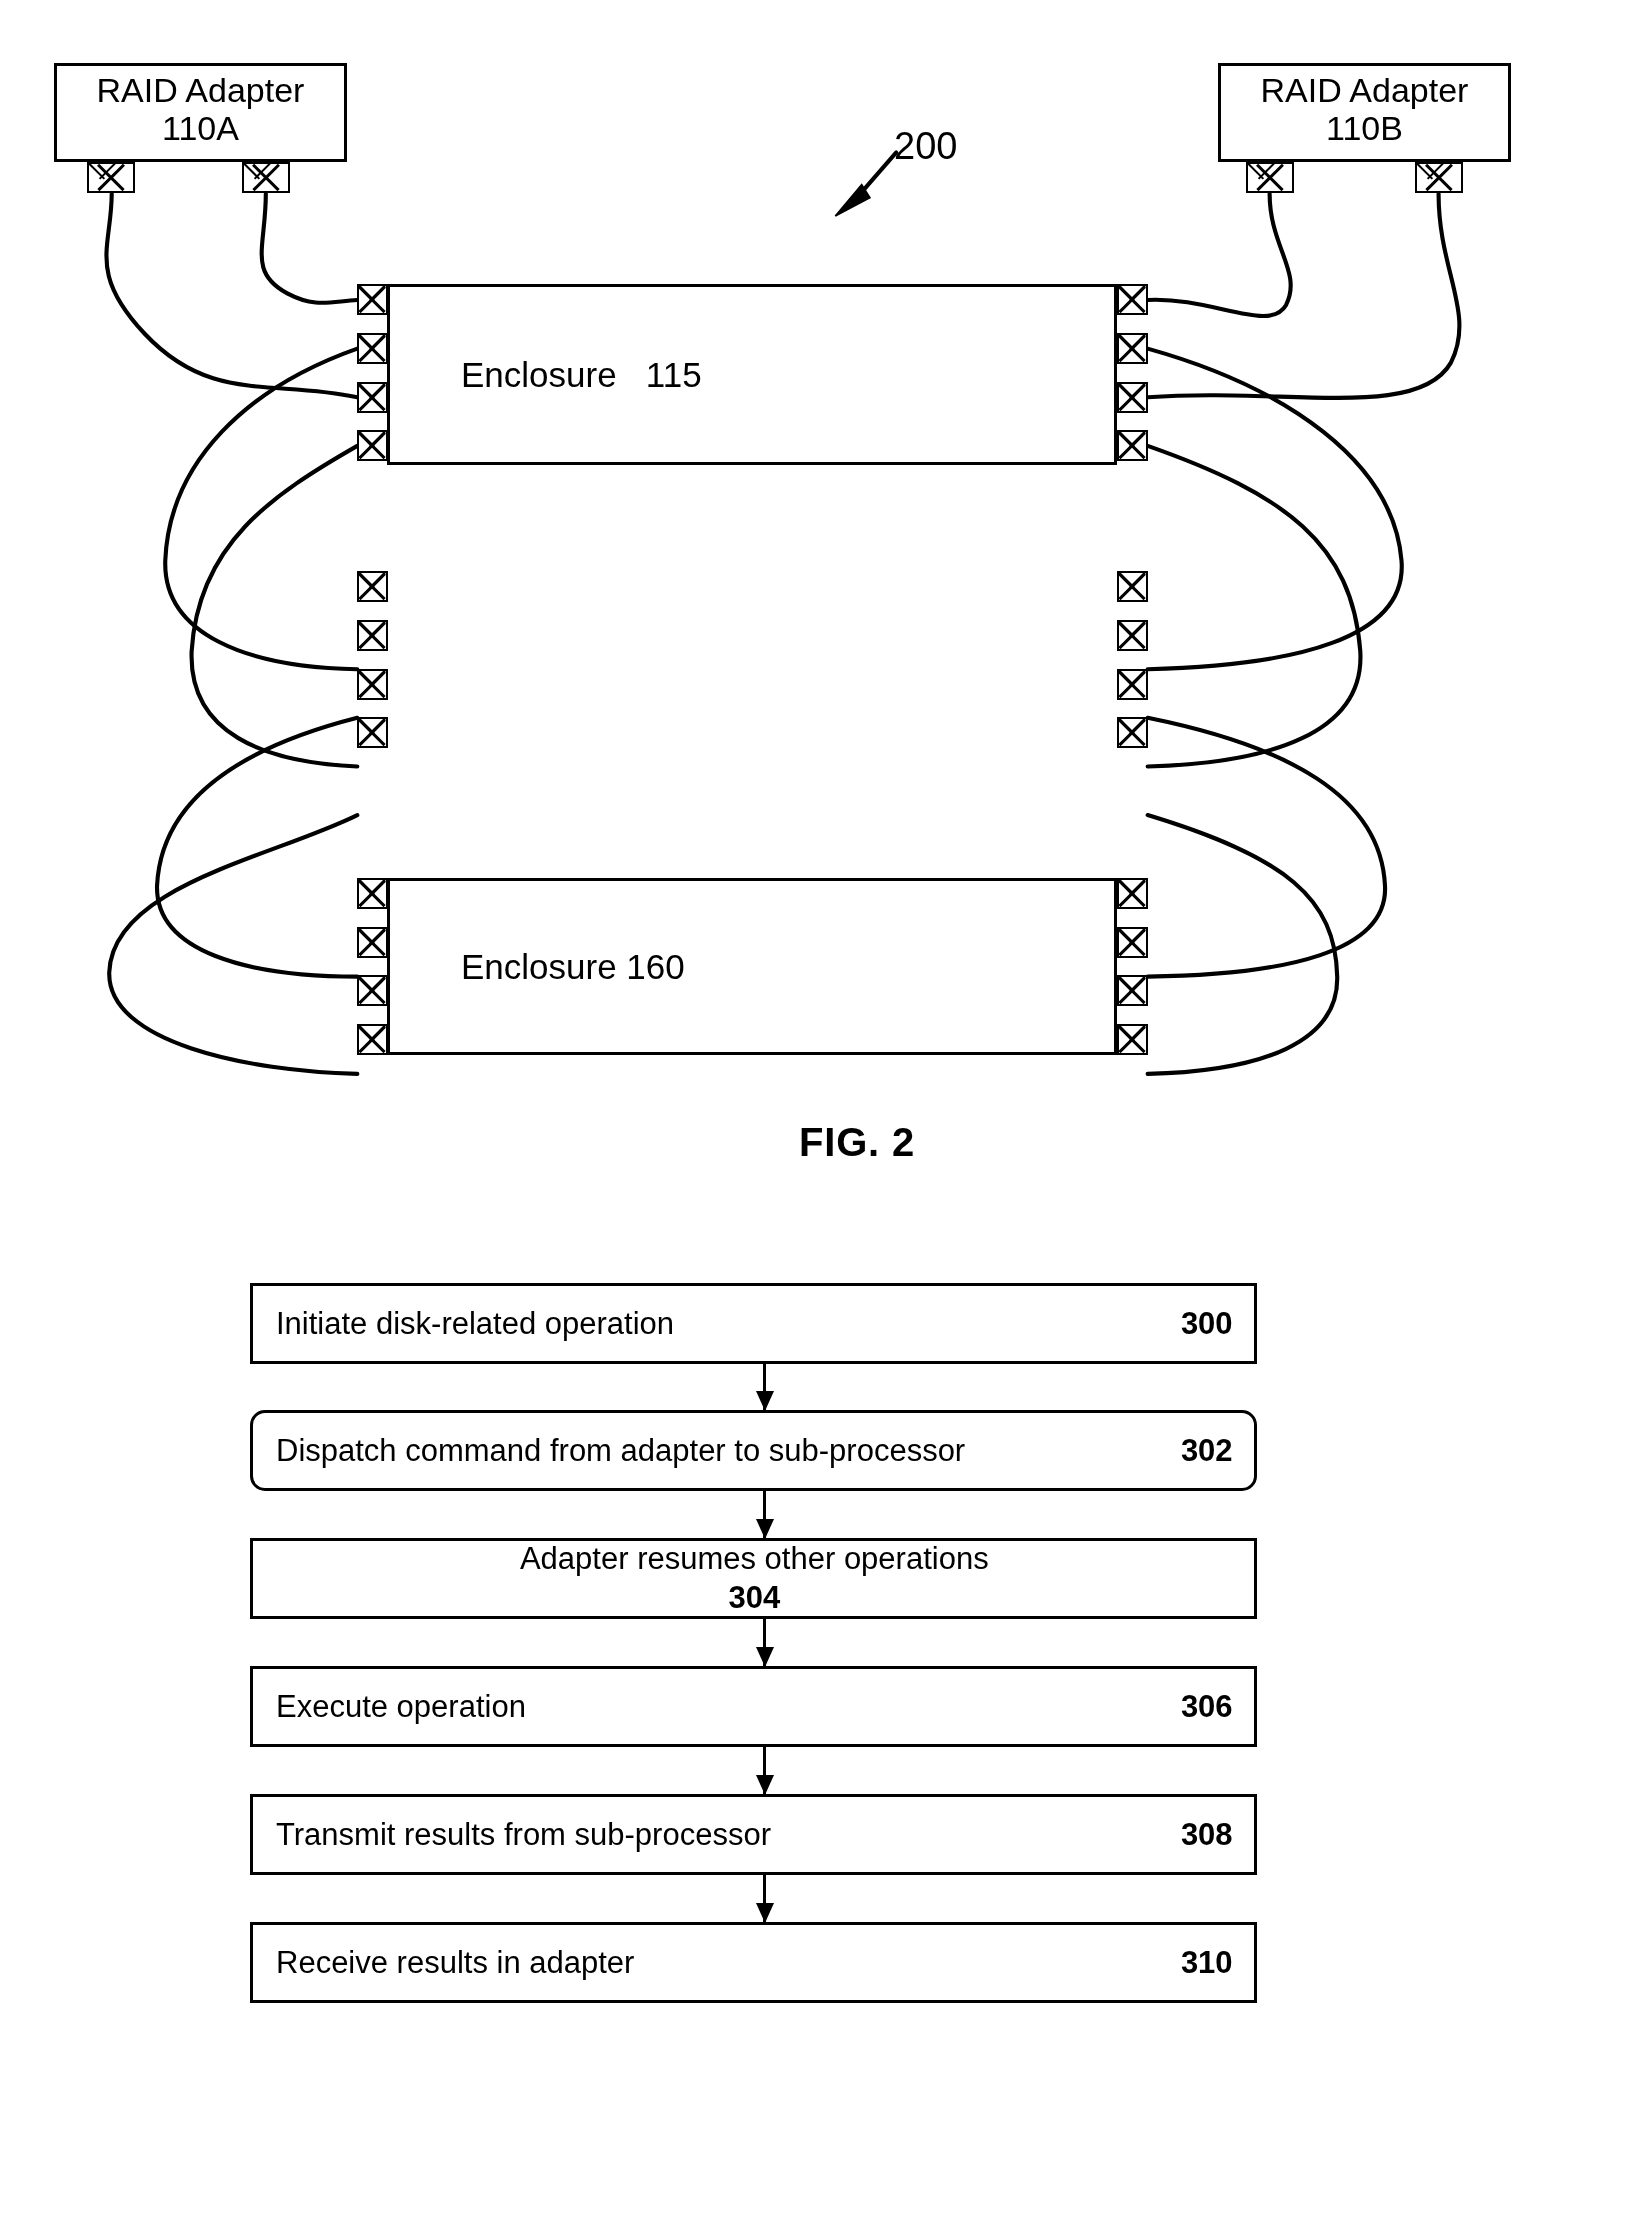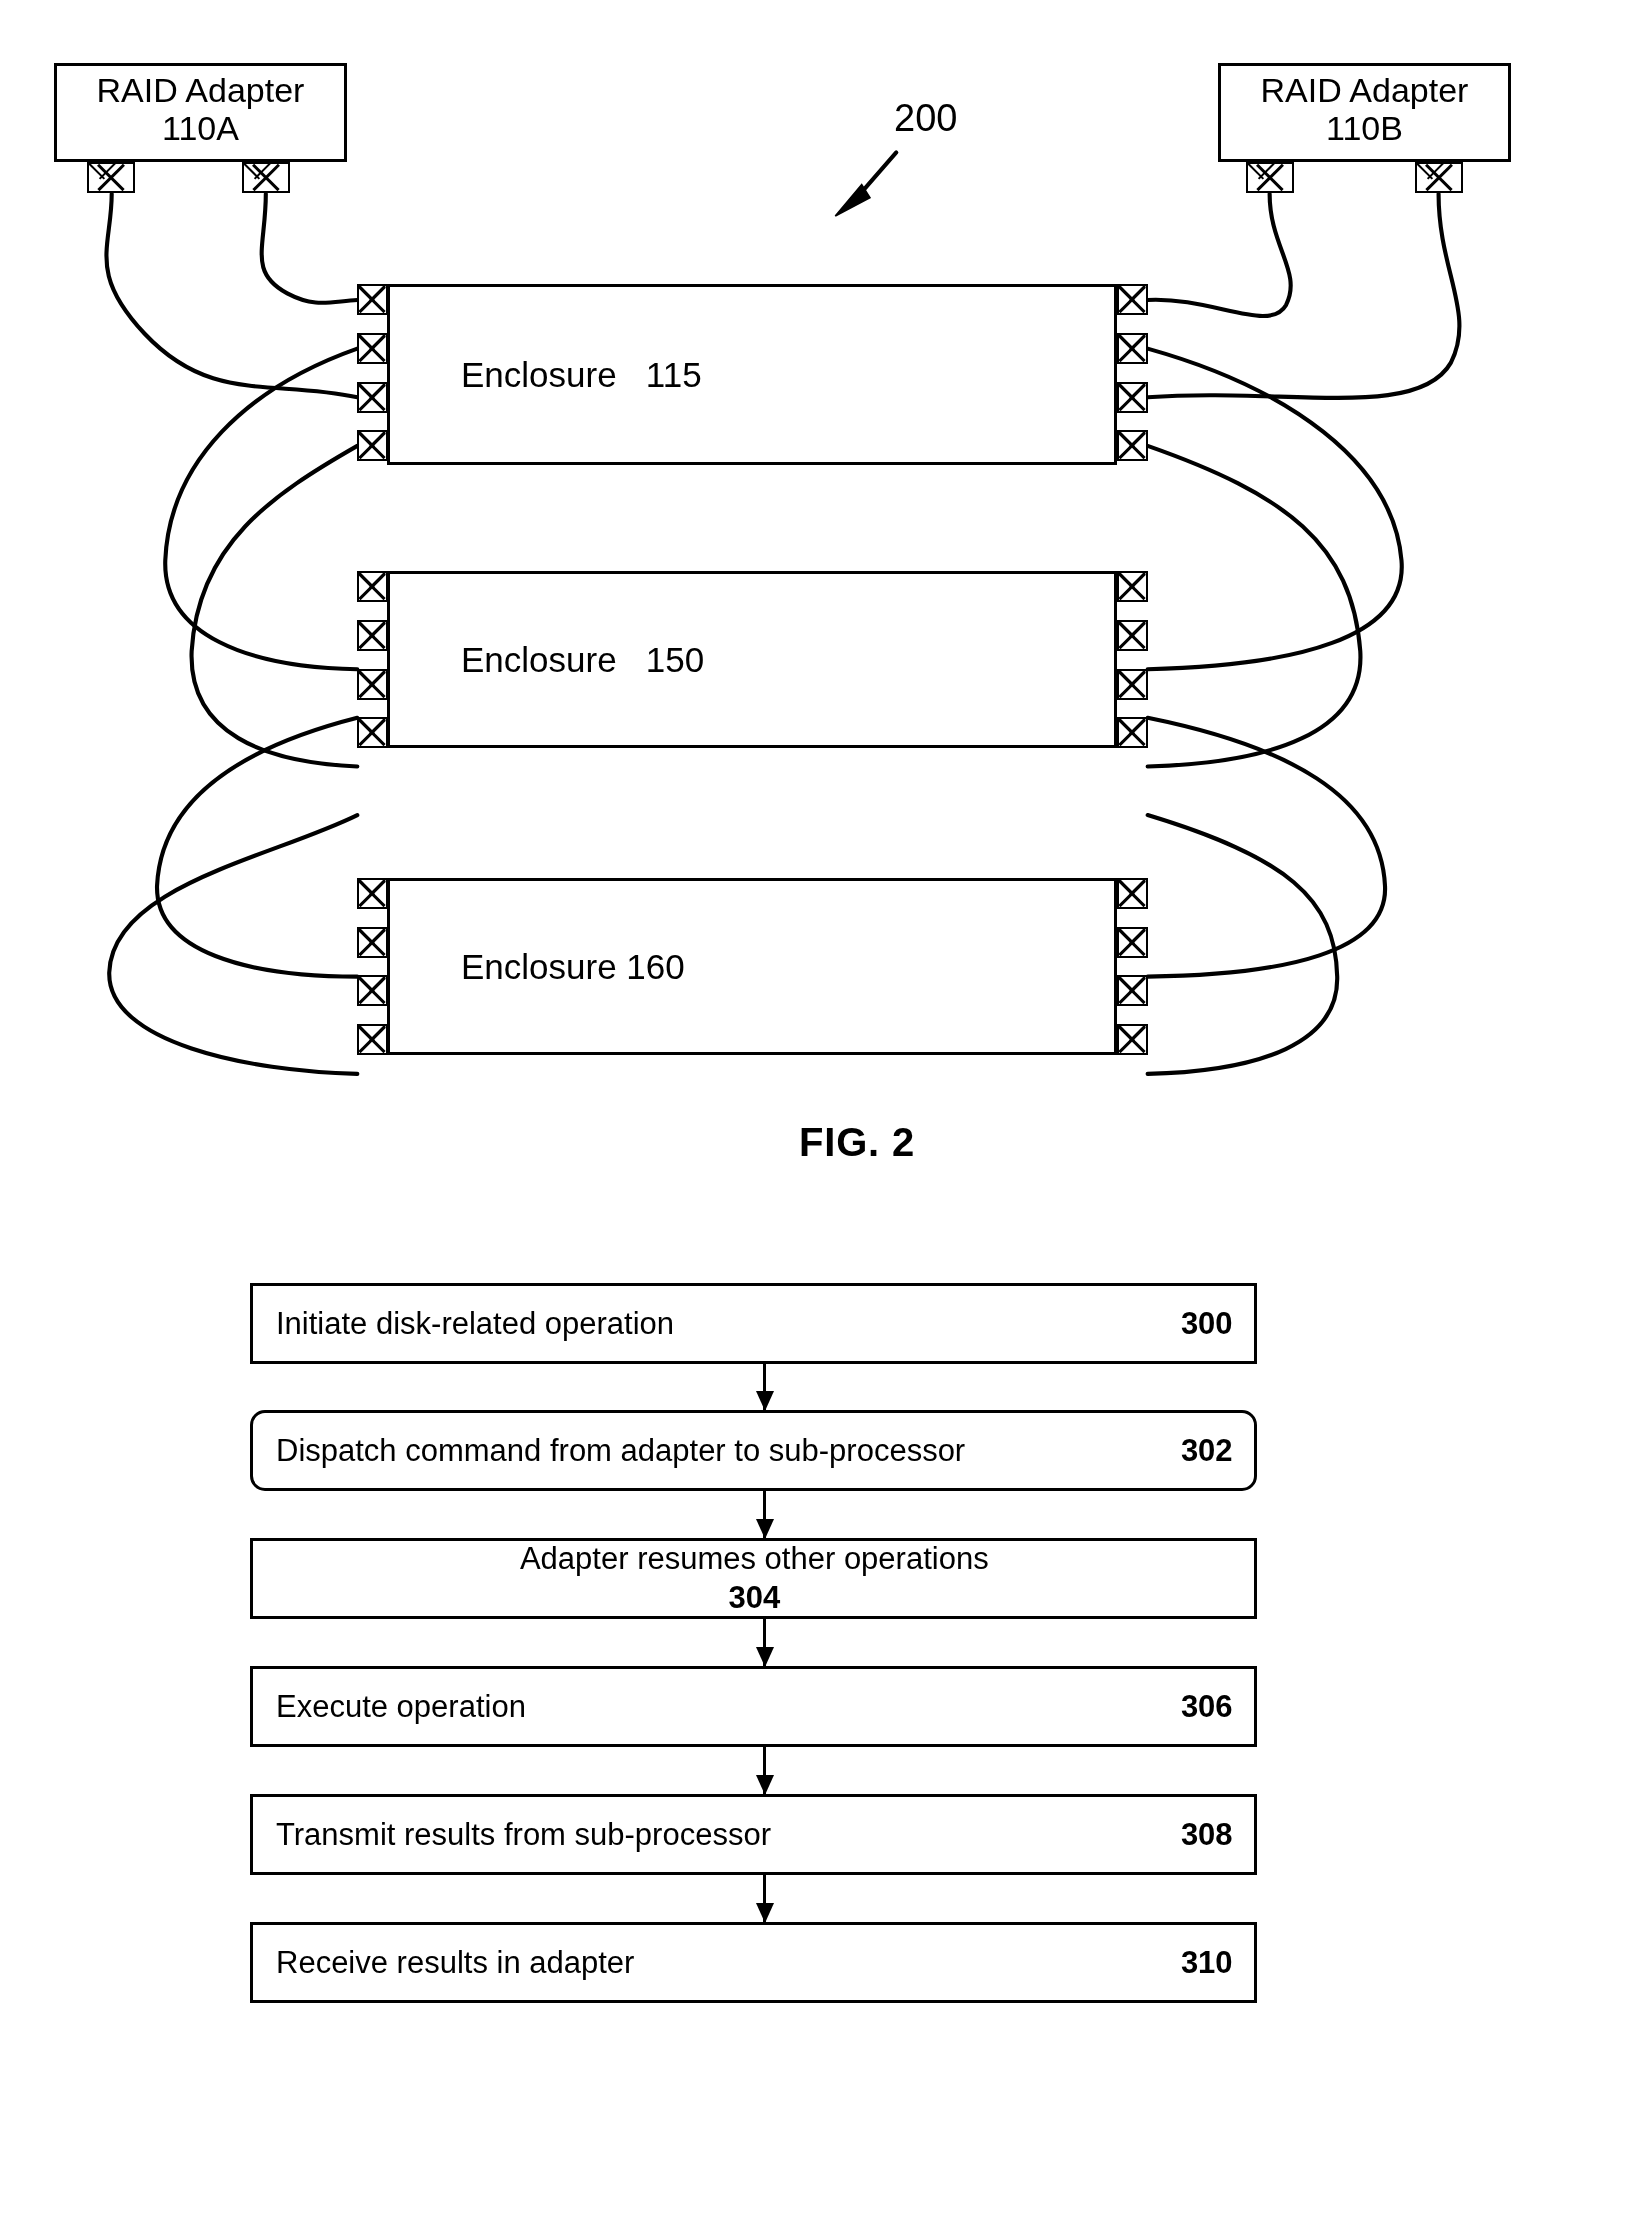--- a/index.html
+++ b/index.html
@@ -108,20 +108,21 @@
     transform: rotate(-45deg);
   }
   .port.wide {
     width: 48px;
     height: 31px;
   }
 
   .ref-label {
     position: absolute;
     font-size: 38px;
+    margin-top: 28px;
   }
 
   .fig-caption {
     position: absolute;
     width: 100%;
     text-align: center;
     font-size: 40px;
     font-weight: bold;
     letter-spacing: 0.8px;
     padding-left: 32px;
@@ -252,23 +253,20 @@
     <div class="port" style="left:1117px; top:333px;">
         <i></i>
       </div>
     <div class="port" style="left:1117px; top:382px;">
         <i></i>
       </div>
     <div class="port" style="left:1117px; top:430px;">
         <i></i>
       </div>
 
-    <div class="encl-box" style="left:387px; top:571px; width:730px; height:177px;">
-      <span>Enclosure   150</span>
-    </div>
     <div class="port" style="left:357px; top:571px;">
         <i></i>
       </div>
     <div class="port" style="left:357px; top:620px;">
         <i></i>
       </div>
     <div class="port" style="left:357px; top:669px;">
         <i></i>
       </div>
     <div class="port" style="left:357px; top:717px;">

